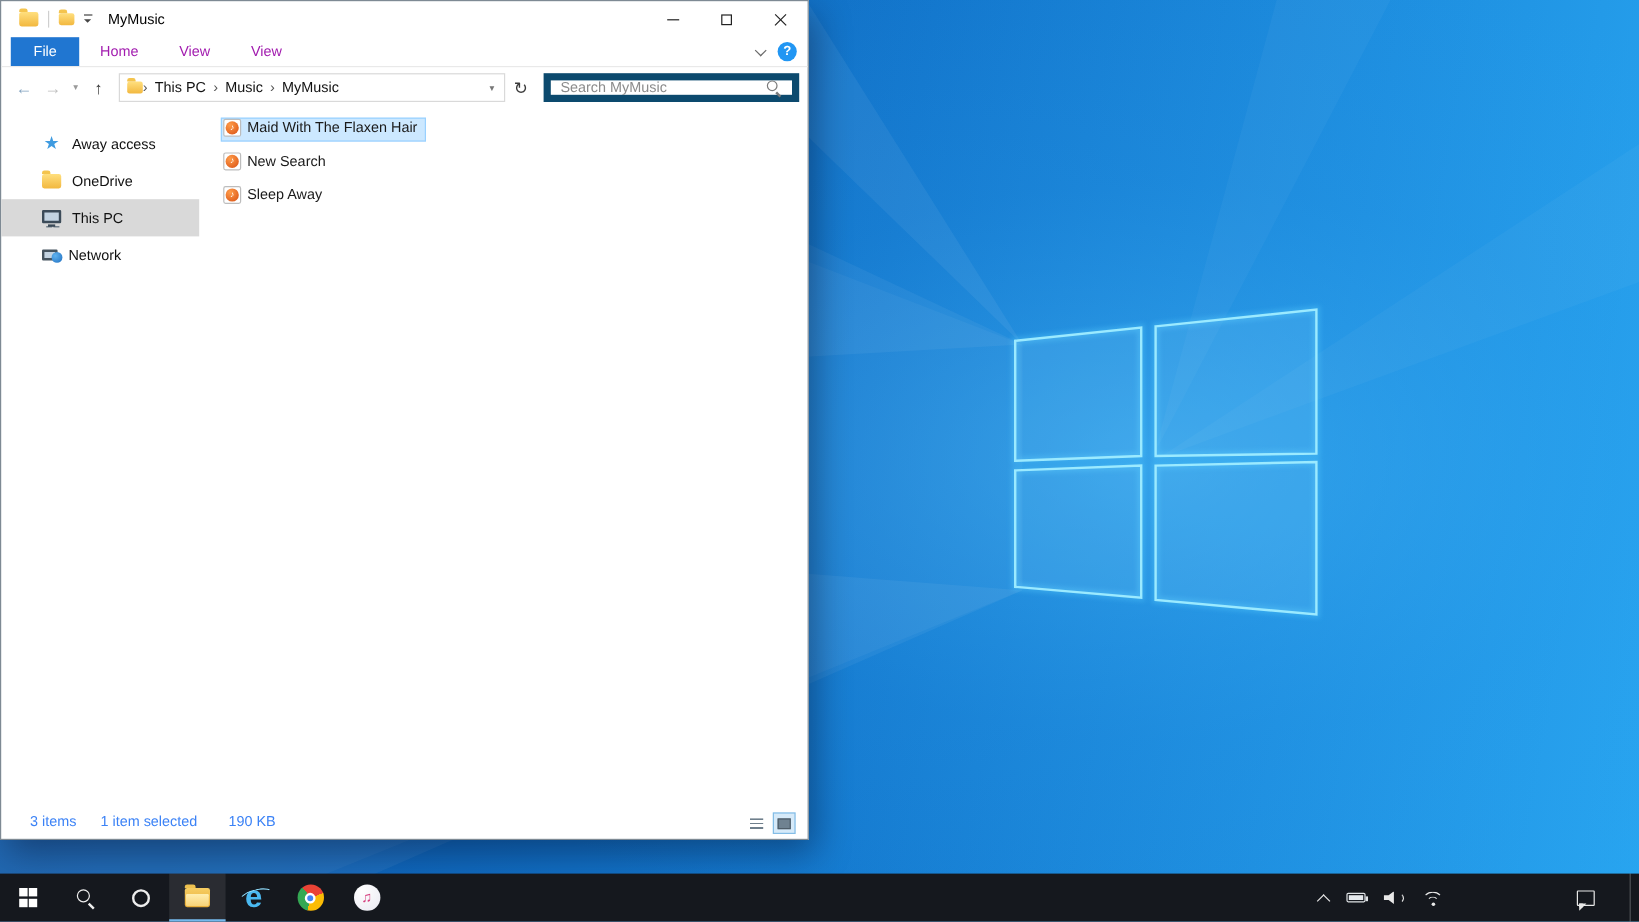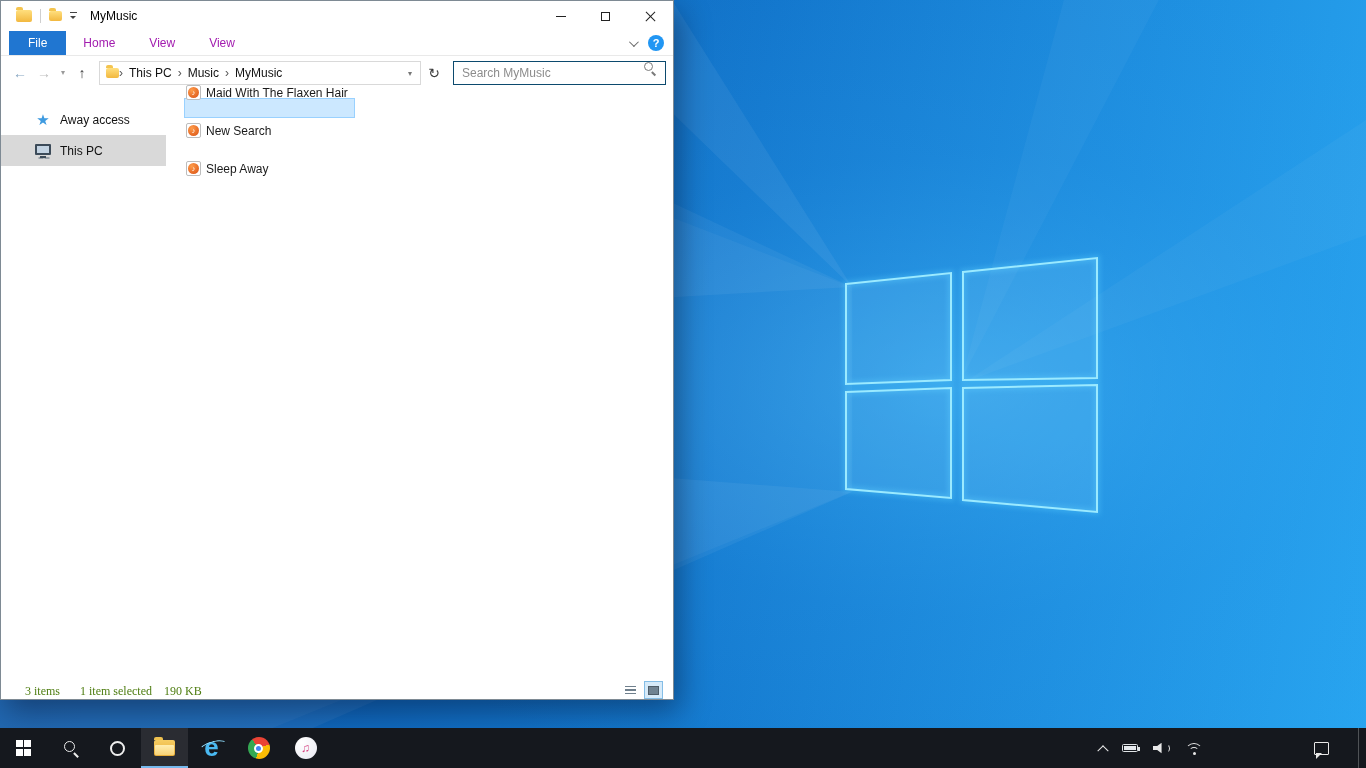--- a/index.html
+++ b/index.html
@@ -44,45 +44,45 @@
 
   .toolbar { height:34px; display:flex; align-items:center; padding:0 7px; flex:none; }
   .navbtn { width:24px; text-align:center; font-size:14px; line-height:1; }
   .nb-back { color:#86a6c2; } .nb-fwd { color:#bfbfbf; } .nb-up { color:#3a3a3a; }
   .nb-drop { width:14px; font-size:8px; color:#9a9a9a; }
   .addressbox { display:flex; align-items:center; height:24px; border:1px solid #d9d9d9; width:322px; margin-left:5px; padding:0 6px; }
   .crumb { padding:0 6px; color:#111; white-space:nowrap; }
   .csep { color:#555; font-size:12px; }
   .addr-chev { margin-left:auto; color:#777; font-size:8px; padding:0 2px; }
   .refreshbtn { width:26px; text-align:center; color:#3a3a3a; font-size:14px; }
-  .searchbox { display:flex; height:24px; border:1px solid #0c4a6e; flex:1; margin-left:6px; padding:0 8px; }
+  .searchbox { display:flex; height:24px; border:6px solid #0c4a6e; flex:1; margin-left:6px; padding:0 8px; }
   .searchbox input { border:none; outline:none; flex:1; font-size:12px; color:#333; background:transparent; }
   .searchbox input::placeholder { color:#8c8c8c; }
   .mag { position:relative; width:13px; height:13px; flex:none; }
   .mag::before { content:''; position:absolute; left:0; top:0; width:7px; height:7px; border:1.5px solid #7a7a7a; border-radius:50%; }
   .mag::after { content:''; position:absolute; left:8px; top:8.5px; width:5px; height:1.5px; background:#7a7a7a; transform:rotate(45deg); transform-origin:left center; }
 
   .mainarea { flex:1; display:flex; min-height:0; }
   .navpane { width:165px; padding-top:14px; flex:none; }
   .navitem { height:31px; display:flex; align-items:center; padding-left:34px; gap:9px; color:#111; }
   .navitem.sel { background:#d9d9d9; }
   .star { color:#3f9be0; font-size:15px; line-height:1; width:16px; text-align:center; }
   .pcicon { width:16px; height:11px; background:#c3d3e2; border:2px solid #3c4b59; border-radius:1px; position:relative; margin-top:-3px; }
   .pcicon::after { content:''; position:absolute; left:3px; bottom:-5px; width:6px; height:2px; background:#3c4b59; box-shadow:-2px 1px 0 -0.5px #5b6b79, 4px 1px 0 -0.5px #5b6b79; }
   .neticon { width:13px; height:9px; background:#c3d3e2; border:2px solid #45535f; border-radius:1px; position:relative; }
   .neticon::after { content:''; position:absolute; right:-6px; bottom:-4px; width:9px; height:9px; border-radius:50%; background:radial-gradient(circle at 35% 35%, #5fb2ef, #1f6fc0); }
 
   .filelist { flex:1; padding:8px 0 0 18px; }
-  .frow { display:flex; align-items:flex-end; gap:5px; height:20px; width:fit-content; padding:0 6px 17px 1px; border:1px solid transparent; margin-bottom:18px; }
+  .frow { display:flex; align-items:flex-start; gap:5px; height:20px; width:fit-content; padding:0 6px 17px 1px; border:1px solid transparent; margin-bottom:8px; }
   .frow.sel { background:#cce8ff; border-color:#99d1ff; }
   .musicfile { width:15px; height:15px; background:#fff; border:1px solid #bdbdbd; border-radius:2px; display:flex; align-items:center; justify-content:center; flex:none; }
   .mf-circle { width:11px; height:11px; border-radius:50%; background:radial-gradient(circle at 35% 30%, #ff9c4a, #d84f12); color:#fff; font-style:normal; font-weight:bold; font-size:7px; line-height:11px; text-align:center; display:block; }
 
-  .statusbar { height:22px; display:flex; align-items:flex-end; padding:0 10px 0 24px; flex:none; color:#4d7c0f;font-family:Liberation Serif, serif; }
-  .st-count { margin-right:20px; } .st-sel { margin-right:12px; }
+  .statusbar { height:22px; display:flex; align-items:flex-start; padding:0 10px 0 24px; flex:none; color:#3b82f6; }
+  .st-count { margin-right:20px; } .st-sel { margin-right:26px; }
   .viewtoggles { margin-left:auto; display:flex; gap:4px; }
   .viewbtn { width:19px; height:18px; display:flex; align-items:center; justify-content:center; border:1px solid transparent; }
   .viewbtn.sel { background:#d6eaf9; border-color:#84bde6; }
   .vg-details { width:11px; height:9px; background:repeating-linear-gradient(#6f7f8c 0 1.5px, transparent 1.5px 3.5px); }
   .vg-thumbs { width:11px; height:9px; background:#6f8291; border:1px solid #4e5d69; }
 
   
   .taskbar { position:absolute; left:0; bottom:0; width:100%; height:40px; background:#15181e; display:flex; align-items:stretch; z-index:20; }
   .tbbtn { width:47px; display:flex; align-items:center; justify-content:center; position:relative; }
   .tbbtn.active { background:rgba(255,255,255,.09); box-shadow:inset 0 -2px 0 #76b9ed; }
@@ -219,23 +219,31 @@
       </div>
     </div>
 
     <div class="mainarea">
 
       <div class="navpane">
         <div class="navitem">
           <span class="star">★</span>
           <span>Away access</span>
         </div>
+        <div class="navitem">
+          <span class="folder"></span>
+          <span>OneDrive</span>
+        </div>
         <div class="navitem sel">
           <span class="pcicon"></span>
           <span>This PC</span>
+        </div>
+        <div class="navitem">
+          <span class="neticon"></span>
+          <span>Network</span>
         </div>
       </div>
 
       <div class="filelist">
         <div class="frow sel">
           <span class="musicfile">
               <i class="mf-circle">♪</i>
             </span>
           <span>Maid With The Flaxen Hair</span>
         </div>

